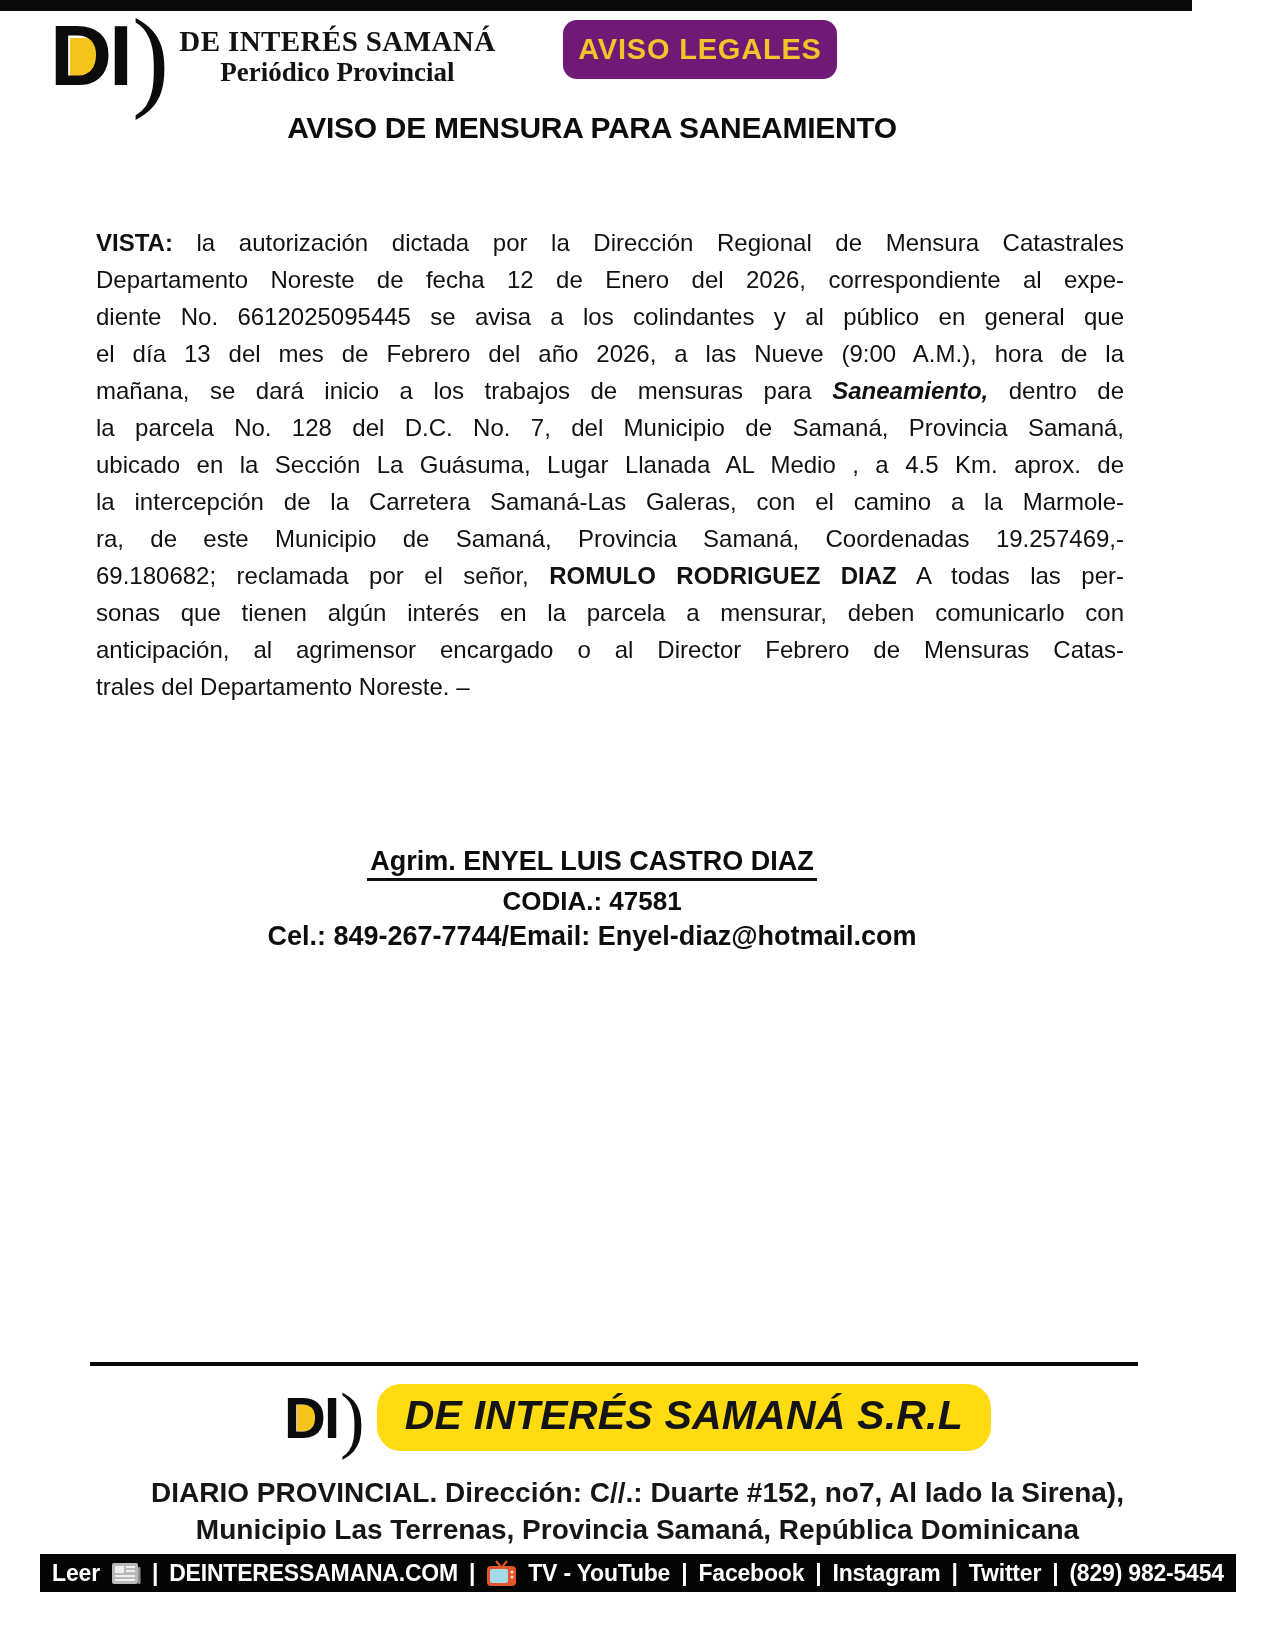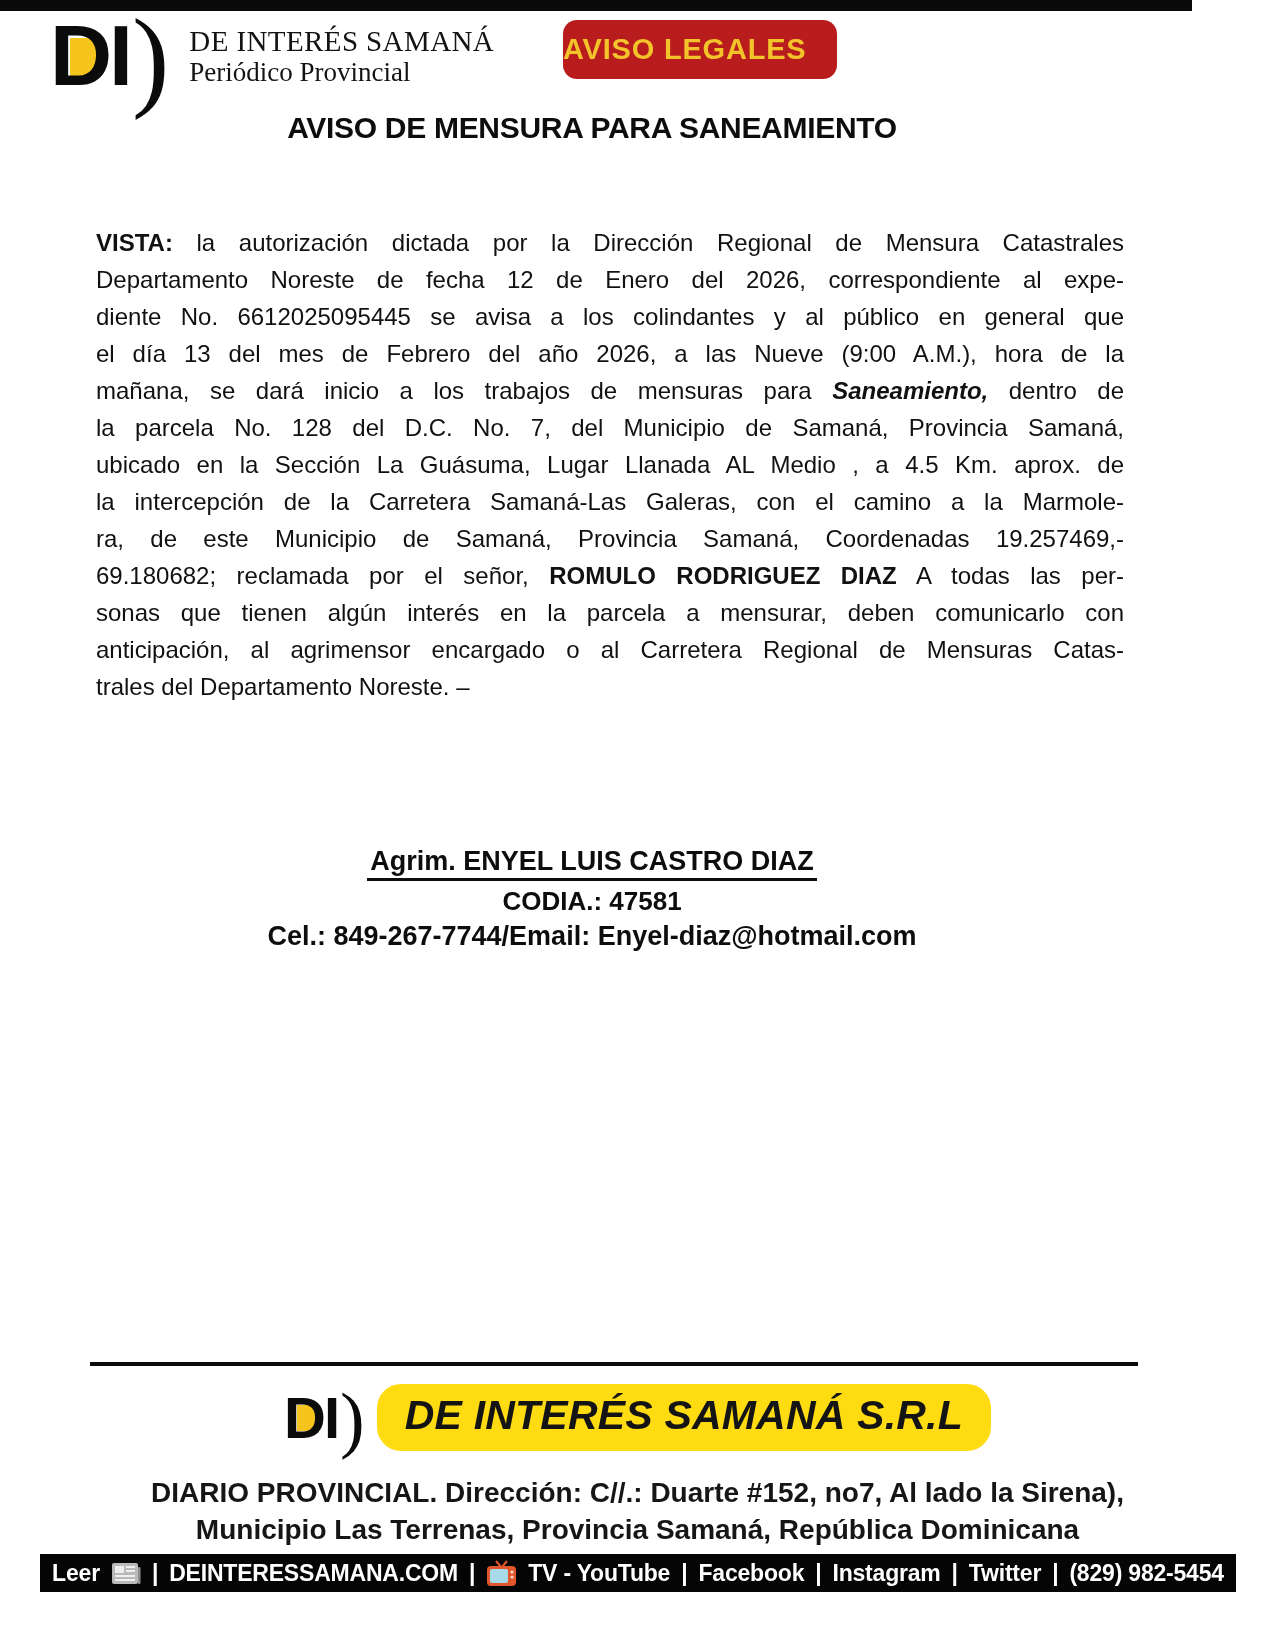--- a/index.html
+++ b/index.html
@@ -8,25 +8,25 @@
 
   
   .top-strip { position:absolute; left:0; top:0; width:1192px; height:11px; background:#0a0a0a; }
 
   .logo-row { position:absolute; left:50px; top:14px; display:flex; align-items:center; }
   .di-mark { display:flex; align-items:center; line-height:1; }
   .di-letter { position:relative; z-index:0; display:inline-block; font-weight:bold; font-size:86px; line-height:0.92; letter-spacing:-3px; color:#0b0b0b; font-family:"Liberation Sans", sans-serif; }
   .di-letter .fill { position:absolute; left:33%; top:27%; width:46%; height:49%; background:#F6C51D; z-index:-1; border-radius:0 40% 40% 0; }
   .di-paren { font-family:"Liberation Serif", serif; font-weight:normal; font-size:112px; line-height:0.75; margin-left:2px; transform:translateY(2px); color:#0b0b0b; }
 
-  .brand-text { margin-left:20px; font-family:"Liberation Serif", serif; font-weight:normal; color:#131313; }
+  .brand-text { margin-left:10px; text-align:center; font-family:"Liberation Serif", serif; font-weight:bold; color:#131313; }
   .brand-line1 { font-size:29px; letter-spacing:0.4px; line-height:1.12; }
   .brand-line2 { font-size:27px; line-height:1.12; }
 
-  .aviso-badge { position:absolute; left:563px; top:20px; width:274px; height:59px; background:#b91c1c; border-radius:14px; display:flex; align-items:center; }
+  .aviso-badge { position:absolute; left:563px; top:20px; width:274px; height:59px; background:#701a75; border-radius:14px; display:flex; align-items:center; justify-content:center; }
   .aviso-badge span { color:#F2C32B; font-weight:bold; font-size:29px; letter-spacing:0.8px; }
 
   .edicion-badge { position:absolute; left:845px; top:23px; width:338px; height:55px; background:#0b0b0b; display:flex; align-items:center; justify-content:center; }
   .edicion-badge span { color:#ffffff; font-size:27px; letter-spacing:0px; }
 
   
   .notice-title { position:absolute; left:78px; top:111px; width:1028px; text-align:center; font-weight:bold; font-size:30px; letter-spacing:-0.3px; color:#0d0d0d; }
 
   .notice-body { position:absolute; left:96px; top:224px; width:1028px; font-size:24px; line-height:37px; color:#111; }
   .jline { text-align:justify; text-align-last:justify; white-space:nowrap; }
@@ -86,21 +86,21 @@
     <div class="jline"><span>Departamento Noreste de fecha 12 de Enero del 2026, correspondiente al expe-</span></div>
     <div class="jline"><span>diente No. </span><span style="font-weight: normal;">6612025095445</span><span> se avisa a los colindantes  y al público en general que</span></div>
     <div class="jline"><span>el día 13 del mes de Febrero del año 2026, a las Nueve (9:00 A.M.), hora de la</span></div>
     <div class="jline"><span>mañana, se dará inicio a los trabajos de mensuras para </span><span style="font-weight: bold; font-style: italic;">Saneamiento,</span><span>  dentro de</span></div>
     <div class="jline"><span>la parcela No. 128 del D.C. No. 7, del Municipio de Samaná, Provincia Samaná,</span></div>
     <div class="jline"><span>ubicado en la Sección La Guásuma, Lugar Llanada AL Medio , a 4.5 Km. aprox. de</span></div>
     <div class="jline"><span>la intercepción de la Carretera Samaná-Las Galeras, con el camino a la Marmole-</span></div>
     <div class="jline"><span>ra, de este Municipio de Samaná, Provincia Samaná, Coordenadas 19.257469,-</span></div>
     <div class="jline"><span>69.180682; reclamada por el señor, </span><span style="font-weight: bold;">ROMULO RODRIGUEZ DIAZ</span><span> A todas las per-</span></div>
     <div class="jline"><span>sonas que tienen algún interés en la parcela a mensurar, deben comunicarlo con</span></div>
-    <div class="jline"><span>anticipación, al agrimensor encargado o al Carretera Regional de Mensuras Catas-</span></div>
+    <div class="jline"><span>anticipación, al agrimensor encargado o al Director Febrero de Mensuras Catas-</span></div>
     <div class="jline last"><span>trales del Departamento Noreste. –</span></div>
   </div>
 
   <div class="signature">
     <div><span class="sig-name">Agrim. ENYEL LUIS CASTRO DIAZ</span></div>
     <div class="sig-codia">CODIA.: 47581</div>
     <div class="sig-contact">Cel.: 849-267-7744/Email: Enyel-diaz@hotmail.com</div>
   </div>
 
   <div class="footer-divider"></div>

